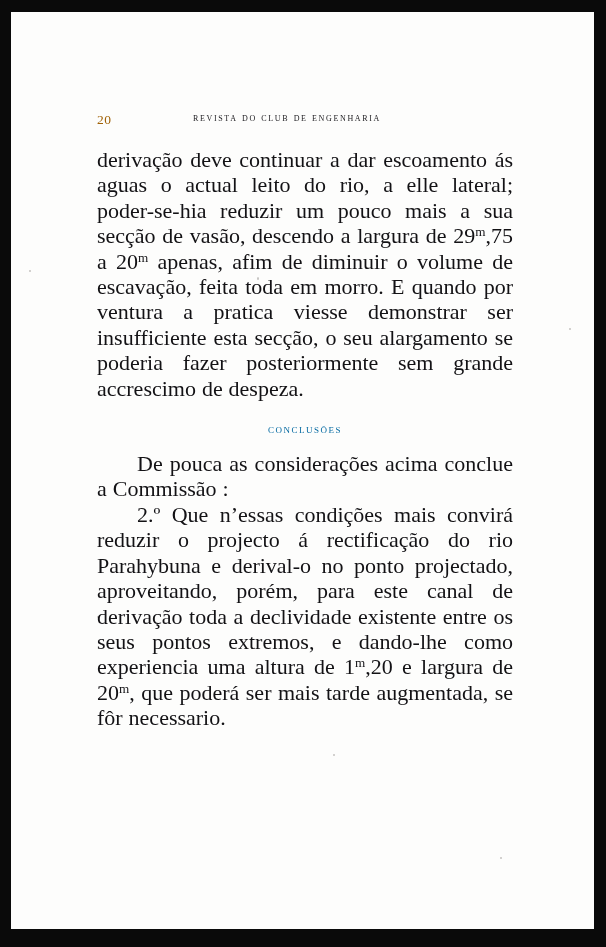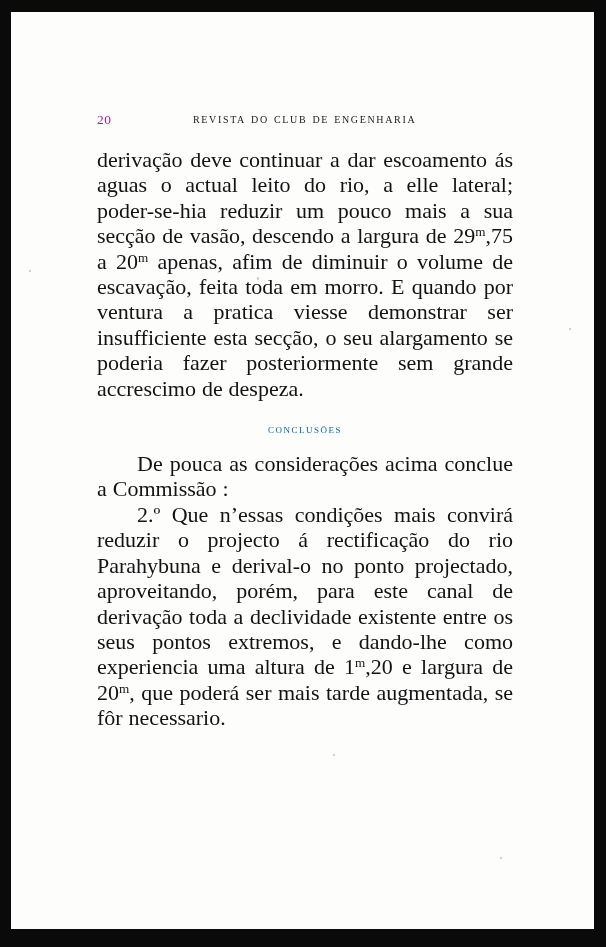--- a/index.html
+++ b/index.html
@@ -42,28 +42,28 @@
     position: relative;
     height: 30px;
     margin-bottom: 9px;
   }
   .folio {
     position: absolute;
     left: 0;
     top: 4px;
     font-size: 13.5px;
     letter-spacing: 0.6px;
-    color: #a21caf;
+    color: #a16207;
     font-variant: small-caps;
   }
   .runtitle {
     position: absolute;
     left: 96px;
     top: 3px;
-    font-size: 14px;
+    font-size: 11px;
     letter-spacing: 1.65px;
     color: #1b1a1e;
     white-space: nowrap;
     font-variant: small-caps;
     text-transform: lowercase;
   }
 
   
   .para {
     font-size: 22px;

